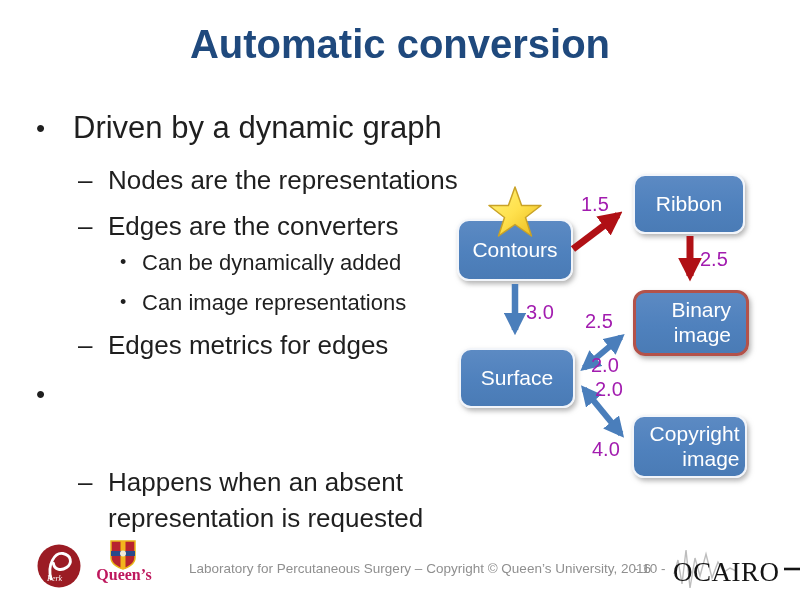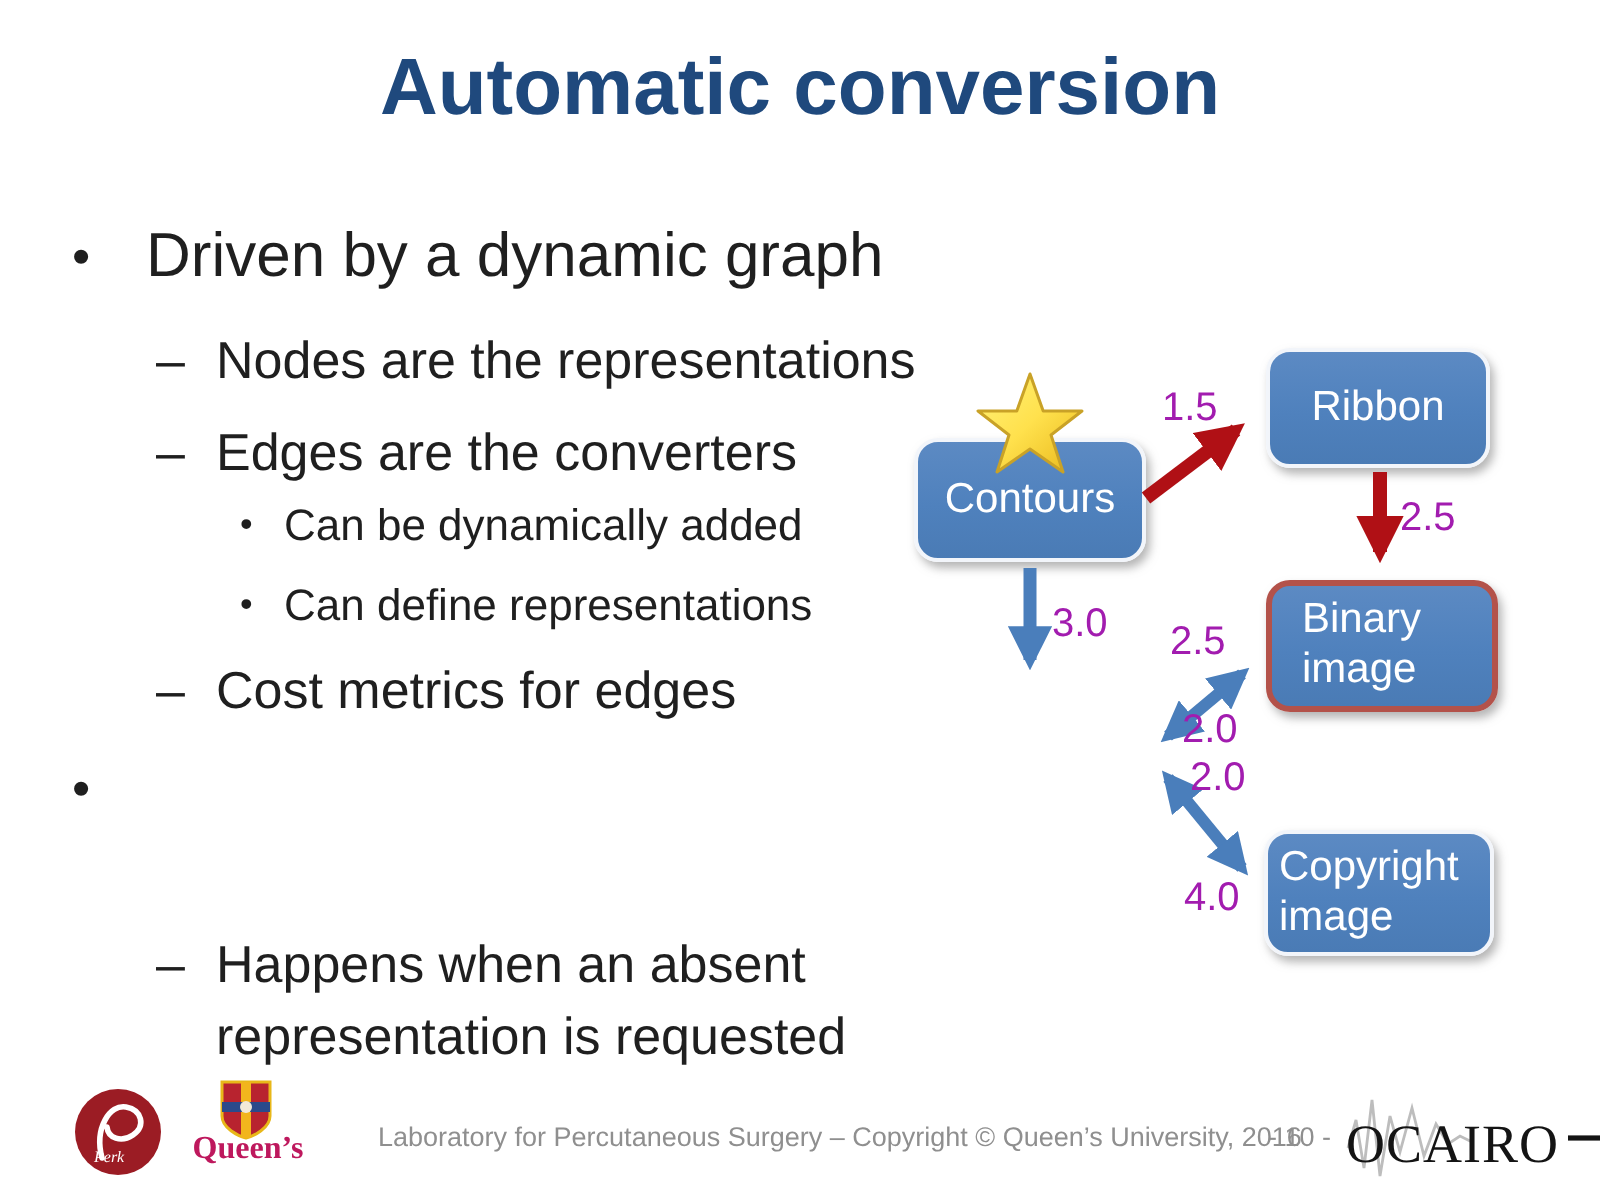--- a/index.html
+++ b/index.html
@@ -22,21 +22,21 @@
   .lvl2 .mk{width:30px;}
   .lvl3{left:120px;font-size:22px;line-height:1.3;}
   .lvl3 .mk{width:22px;font-size:18px;padding-top:2px;}
   
   .node{
     position:absolute;box-sizing:border-box;border-radius:12px;
     background:linear-gradient(180deg,#5c8ac3 0%,#4f81bd 55%,#4a7bb5 100%);
     border:2px solid #f2f5fa;
     box-shadow:2px 3px 5px rgba(120,120,120,0.55);
     color:#ffffff;display:flex;align-items:center;justify-content:center;
-    text-align:left;font-size:21px;line-height:1.18;z-index:2;
+    text-align:right;font-size:21px;line-height:1.18;z-index:2;
   }
   .node.highlight{border:3px solid #b3524a;}
   .edge-label{
     position:absolute;font-size:20px;color:#a21caf;z-index:6;
     font-family:"Liberation Sans",sans-serif;
   }
   #arrows{position:absolute;top:0;left:0;z-index:4;pointer-events:none;}
   #star{position:absolute;z-index:3;}
   
   .footer-text{
@@ -66,42 +66,45 @@
   <div class="b-item lvl2" style="top:208px;">
     <span class="mk">–</span>
     <span class="tx">Edges are the converters</span>
   </div>
   <div class="b-item lvl3" style="top:249px;">
     <span class="mk">•</span>
     <span class="tx">Can be dynamically added</span>
   </div>
   <div class="b-item lvl3" style="top:289px;">
     <span class="mk">•</span>
-    <span class="tx">Can define representations</span>
+    <span class="tx">Can image representations</span>
   </div>
   <div class="b-item lvl2" style="top:327px;">
     <span class="mk">–</span>
-    <span class="tx">Cost metrics for edges</span>
+    <span class="tx">Edges metrics for edges</span>
   </div>
   <div class="b-item lvl1" style="top:374px;">
     <span class="mk">•</span>
   </div>
   <div class="b-item lvl2" style="top:464px;">
     <span class="mk">–</span>
     <span class="tx" style="width:330px;">Happens when an absent representation is requested</span>
   </div>
 
   <div class="node" style="left:457px;top:219px;width:116px;height:62px;">
     <span>Contours</span>
   </div>
   <div class="node" style="left:633px;top:174px;width:112px;height:60px;">
     <span>Ribbon</span>
   </div>
   <div class="node highlight" style="left:633px;top:290px;width:116px;height:66px;">
     <span style="width:80px;">Binary image</span>
+  </div>
+  <div class="node" style="left:459px;top:348px;width:116px;height:60px;">
+    <span>Surface</span>
   </div>
   <div class="node" style="left:632px;top:415px;width:115px;height:63px;">
     <span style="width:100px;">Copyright image</span>
   </div>
 
   <svg id="star" style="left:486px;top:184px;" width="58" height="58" viewBox="0 0 58 58">
     <defs>
       <linearGradient id="gold" x1="0" y1="0" x2="1" y2="1">
         <stop offset="0" stop-color="#fff27a"></stop>
         <stop offset="0.5" stop-color="#ffe14d"></stop>

